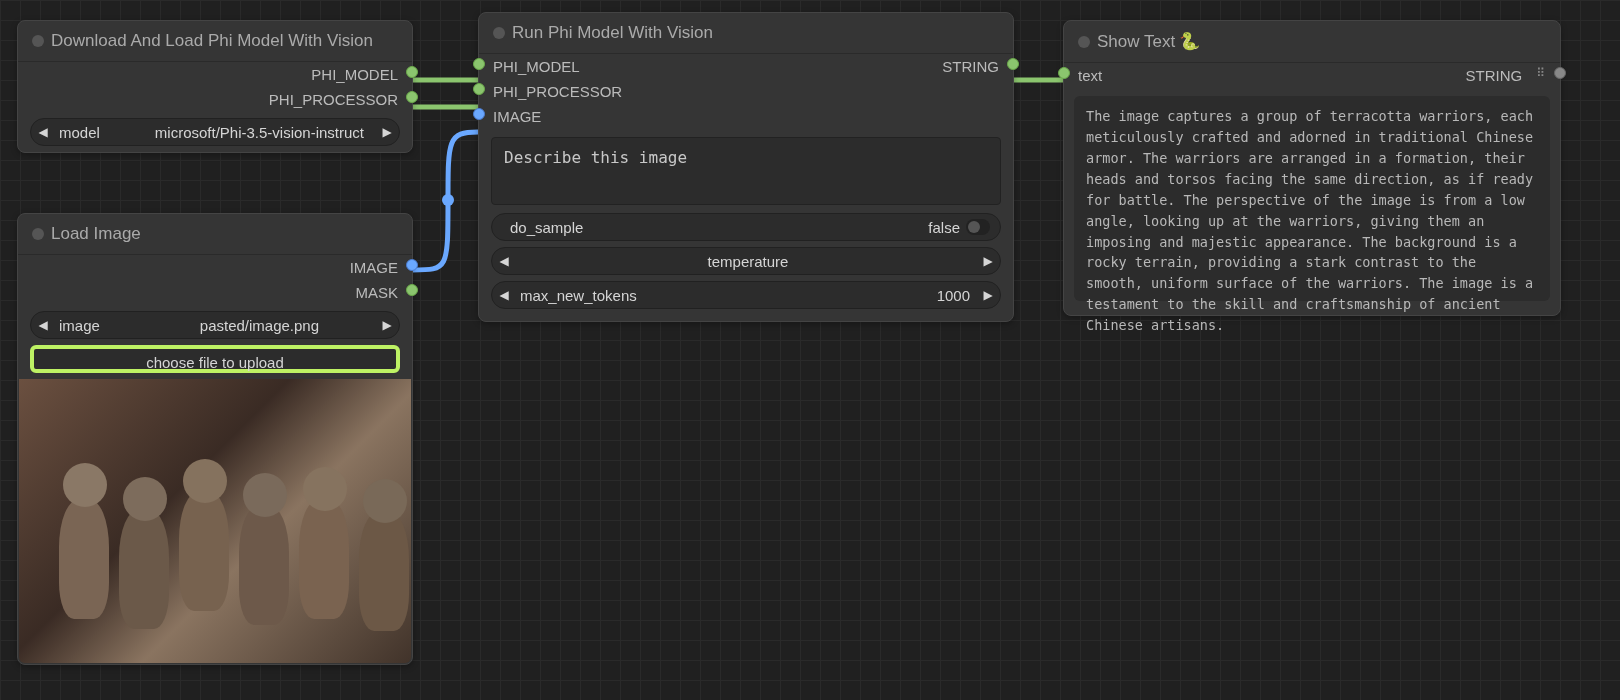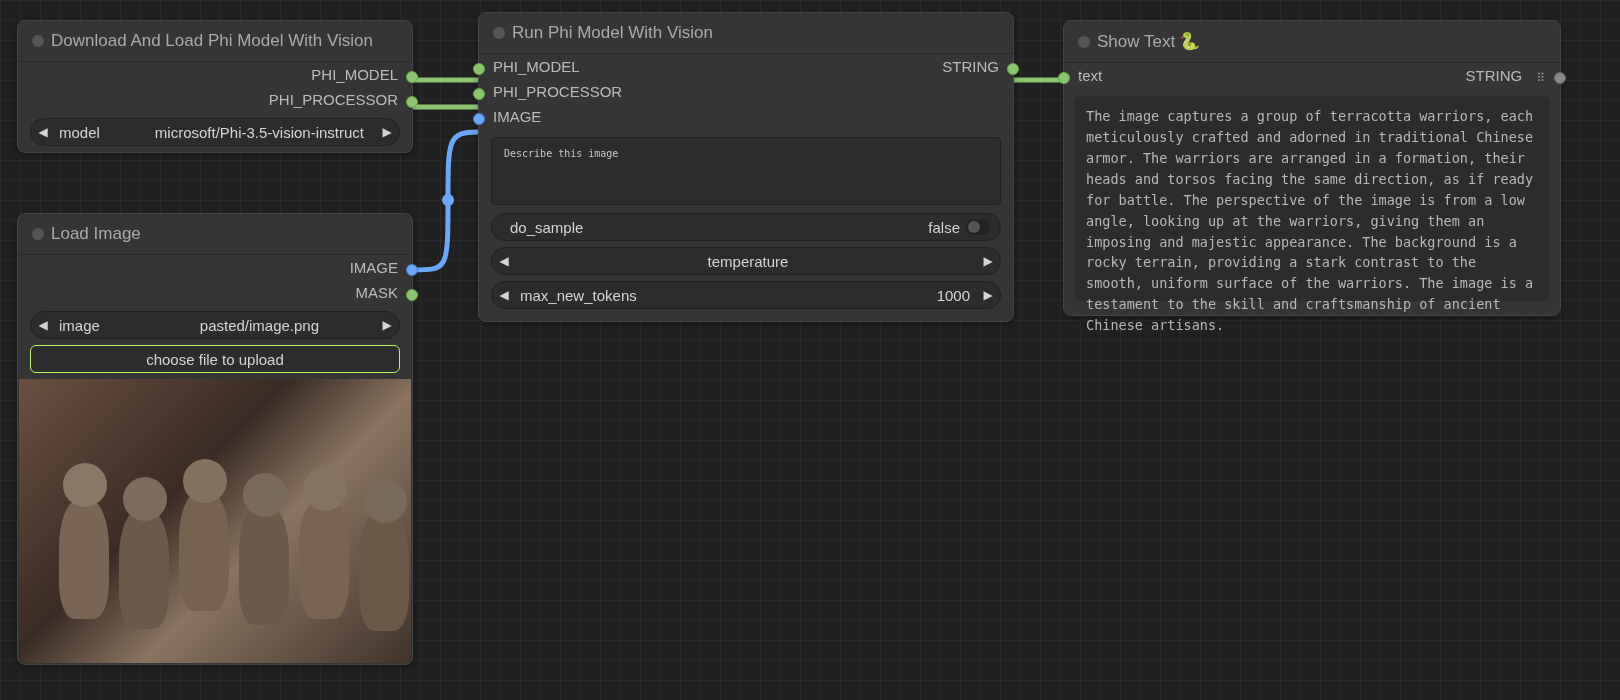--- a/index.html
+++ b/index.html
@@ -29,21 +29,21 @@
   gap: 7px;
 }
 .header-dot {
   width: 12px; height: 12px;
   border-radius: 50%;
   background: #555;
 }
 .node-title { color: #aaa; font-size: 17px; }
 .slot-row {
   display: flex;
-  align-items: flex-end;
+  align-items: flex-start;
   justify-content: space-between;
   padding: 4px 0;
   position: relative;
 }
 .slot-label { color: #bbb; font-size: 15px; padding: 0 14px; }
 .slot-dot {
   width: 12px; height: 12px;
   border-radius: 50%;
   position: absolute;
 }
@@ -69,29 +69,29 @@
 .pill-value { flex: 1; text-align: center; margin-left: 44px; }
 .pill-value-right { flex: 1; text-align: right; padding-right: 6px; }
 .textarea-box {
   background: #2c2c2c;
   border: 1px solid #222;
   border-radius: 4px;
   margin: 8px 12px;
   padding: 10px 12px;
   color: #c8c8c8;
   font-family: monospace;
-  font-size: 10px;
+  font-size: 16px;
   min-height: 68px;
 }
 .button-full {
   display: block;
   width: calc(100% - 24px);
   margin: 6px 12px;
   background: #2c2c2c;
-  border: 1px solid #bef264;
+  border: 4px solid #bef264;
   border-radius: 6px;
   height: 28px;
   color: #d5d5d5;
   font-size: 15px;
   text-align: center;
   line-height: 28px;
 }
 .preview-img {
   display: block;
   width: calc(100% - 2px);

